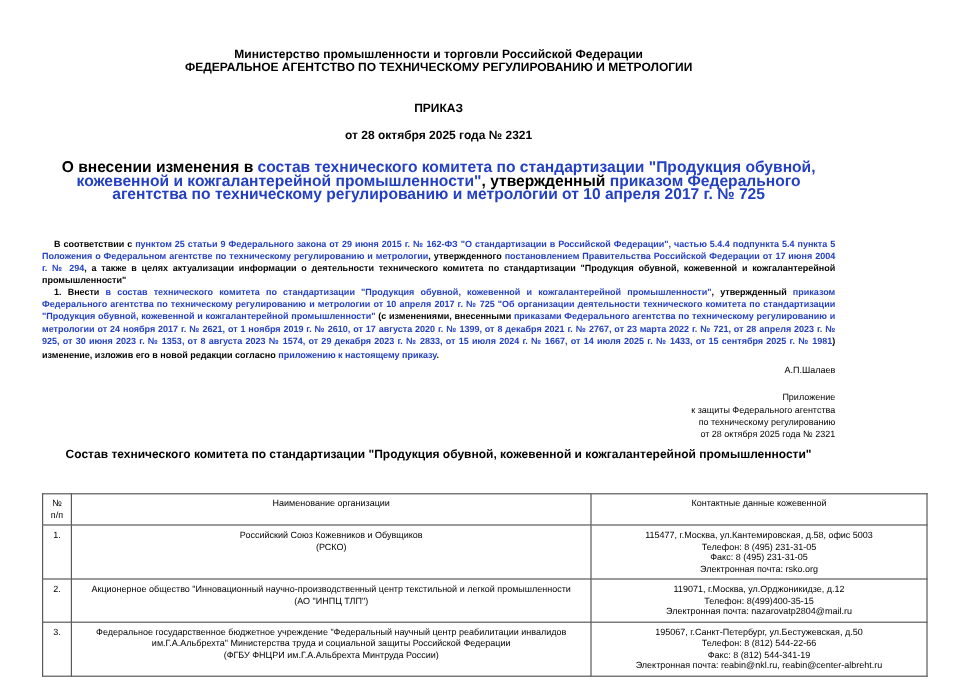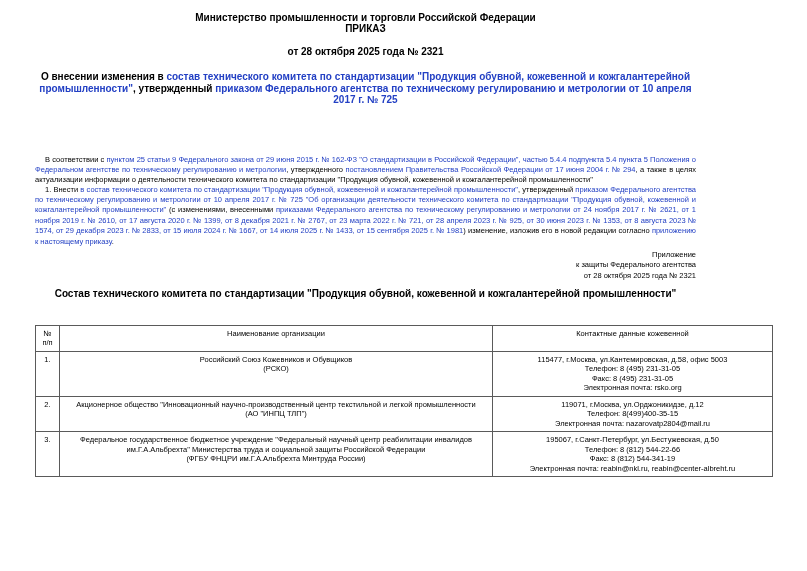--- a/index.html
+++ b/index.html
@@ -1,27 +1,27 @@
 <!DOCTYPE html>
 <html><head>
 <meta charset="utf-8">
 <style>
   * { margin:0; padding:0; box-sizing:border-box; }
   html,body { width:807px; height:571px; background:#ffffff; overflow:hidden; }
   body { font-family:"Liberation Sans", sans-serif; color:#000; }
-  .doc { padding:12px 35px 0 35px; width:731px; }
+  .doc { padding:40px 35px 0 35px; width:731px; }
   .c { text-align:center; }
   .r { text-align:right; }
   .b { font-weight:bold; }
   .j { text-align:justify; }
   .fs10 { font-size:10px; line-height:11px; }
-  .title { font-size:10px; line-height:11.5px; margin-top:14px; color:#000; }
+  .title { font-size:13px; line-height:11.5px; margin-top:14px; color:#000; }
   .mt12 { margin-top:12px; }
-  .mt13 { margin-top:0; }
-  .body-block { margin-top:49px; font-size:7.5px; line-height:10px; }
+  .mt13 { margin-top:23px; }
+  .body-block { margin-top:31px; font-size:7.5px; line-height:10px;font-weight:bold; }
   .body-block p { margin:0; }
   .item1 { line-height:10.4px; }
   .ind { text-indent:10px; }
   .lnk { color:#2340c4; }
   .sig { font-size:7.5px; line-height:10.3px; margin-top:3px; }
   .heading { font-size:10px; line-height:11px; margin-top:7px; }
   table { border-collapse:collapse; margin-top:26px; width:737px; table-layout:fixed;
           font-size:7.5px; line-height:9.5px; }
   th, td { border:1px solid #5a5a5a; vertical-align:top; padding:3px 4px; font-weight:normal; }
   th { text-align:center; vertical-align:top; padding-top:3px; }
@@ -29,37 +29,40 @@
   .col-name { width:433px; }
   .col-contact { width:280px; }
   td.col-name, td.col-contact { text-align:center; }
 </style>
 </head>
 <body>
 
 <div class="doc">
 
   <div class="c b fs10">Министерство промышленности и торговли Российской Федерации</div>
+  <div class="c b fs10">ФЕДЕРАЛЬНОЕ АГЕНТСТВО ПО ТЕХНИЧЕСКОМУ РЕГУЛИРОВАНИЮ И МЕТРОЛОГИИ</div>
 
   <div class="c b fs10 mt13">ПРИКАЗ</div>
 
   <div class="c b fs10 mt12">от 28 октября 2025 года № 2321</div>
 
   <div class="c b title"><span>О внесении изменения в </span><span class="lnk">состав технического комитета по стандартизации "Продукция обувной, кожевенной и кожгалантерейной промышленности"</span><span>, утвержденный </span><span class="lnk">приказом Федерального агентства по техническому регулированию и метрологии от 10 апреля 2017 г. № 725</span></div>
 
   <div class="body-block">
     <p class="j ind"><span>В соответствии с </span><span class="lnk">пунктом 25 статьи 9 Федерального закона от 29 июня 2015 г. № 162-ФЗ "О стандартизации в Российской Федерации", частью 5.4.4 подпункта 5.4 пункта 5 Положения о Федеральном агентстве по техническому регулированию и метрологии</span><span>, утвержденного </span><span class="lnk">постановлением Правительства Российской Федерации от 17 июня 2004 г. № 294</span><span>, а также в целях актуализации информации о деятельности технического комитета по стандартизации "Продукция обувной, кожевенной и кожгалантерейной промышленности"</span></p>
     <p class="j ind item1"><span>1. Внести </span><span class="lnk">в состав технического комитета по стандартизации "Продукция обувной, кожевенной и кожгалантерейной промышленности"</span><span>, утвержденный </span><span class="lnk">приказом Федерального агентства по техническому регулированию и метрологии от 10 апреля 2017 г. № 725 "Об организации деятельности технического комитета по стандартизации "Продукция обувной, кожевенной и кожгалантерейной промышленности"</span><span> (с изменениями, внесенными </span><span class="lnk">приказами Федерального агентства по техническому регулированию и метрологии от 24 ноября 2017 г. № 2621, от 1 ноября 2019 г. № 2610, от 17 августа 2020 г. № 1399, от 8 декабря 2021 г. № 2767, от 23 марта 2022 г. № 721, от 28 апреля 2023 г. № 925, от 30 июня 2023 г. № 1353, от 8 августа 2023 № 1574, от 29 декабря 2023 г. № 2833, от 15 июля 2024 г. № 1667, от 14 июля 2025 г. № 1433, от 15 сентября 2025 г. № 1981</span><span>) изменение, изложив его в новой редакции согласно </span><span class="lnk">приложению к настоящему приказу</span><span>.</span></p>
   </div>
 
   <div class="r sig">
+      <div>А.П.Шалаев</div>
     </div>
-  <div class="r sig" style="margin-top:0">
+  <div class="r sig" style="margin-top:12px">
       <div>Приложение</div>
       <div>к защиты Федерального агентства</div>
+      <div>по техническому регулированию</div>
       <div>от 28 октября 2025 года № 2321</div>
     </div>
 
   <div class="c b heading">Состав технического комитета по стандартизации "Продукция обувной, кожевенной и кожгалантерейной промышленности"</div>
 
   <table>
     <thead>
       <tr>
         <th class="col-num">
             <div>№</div>

